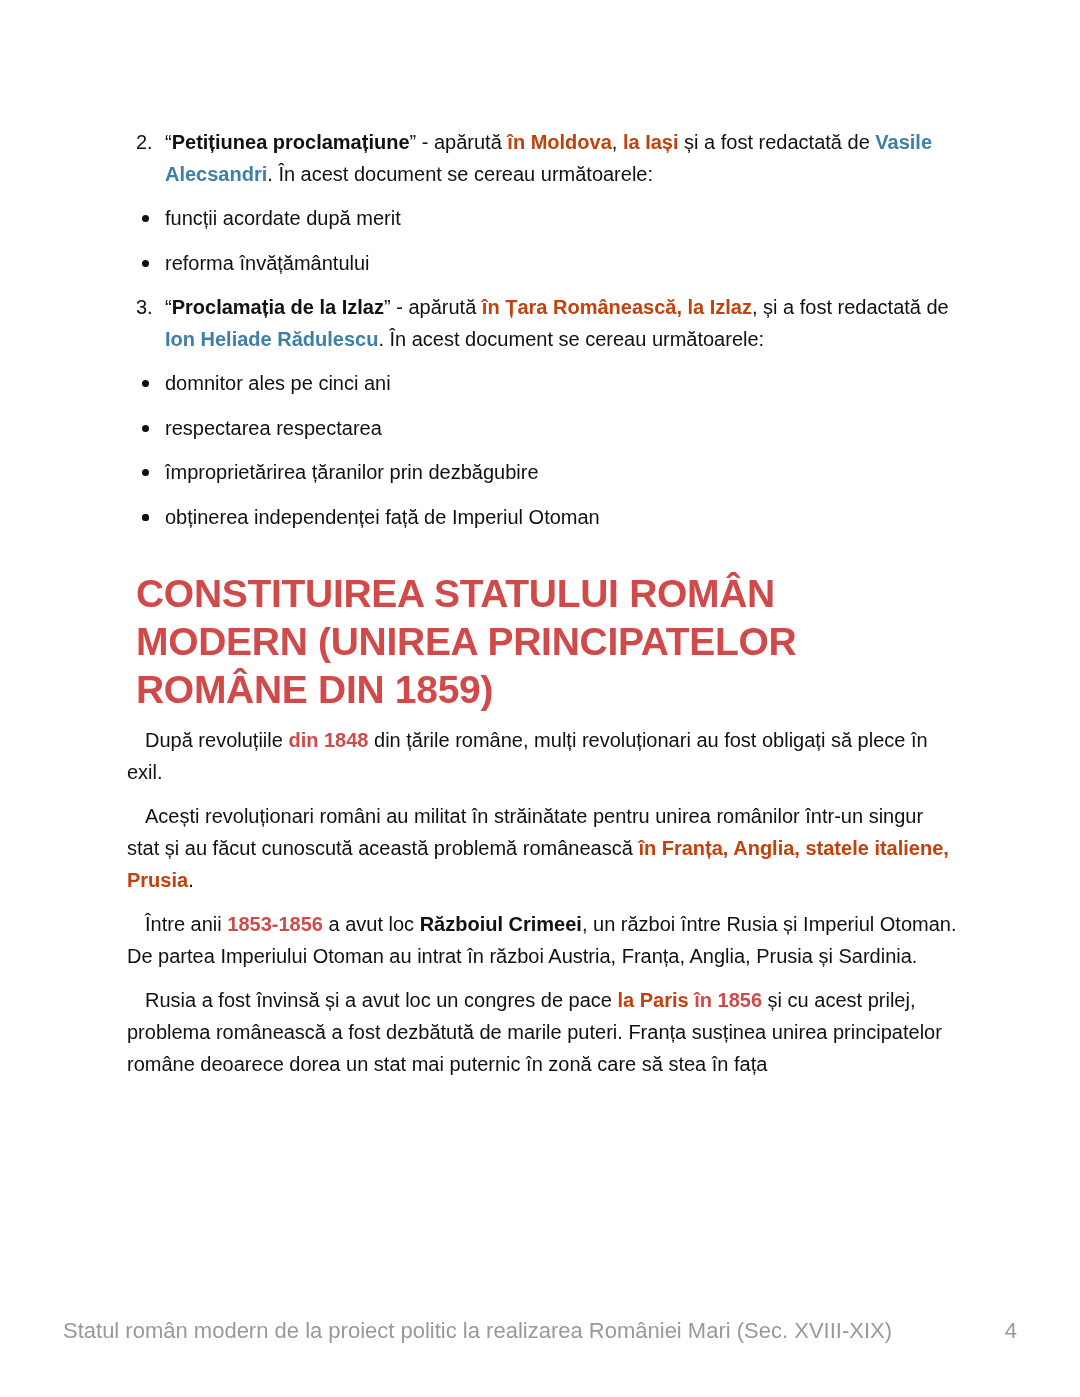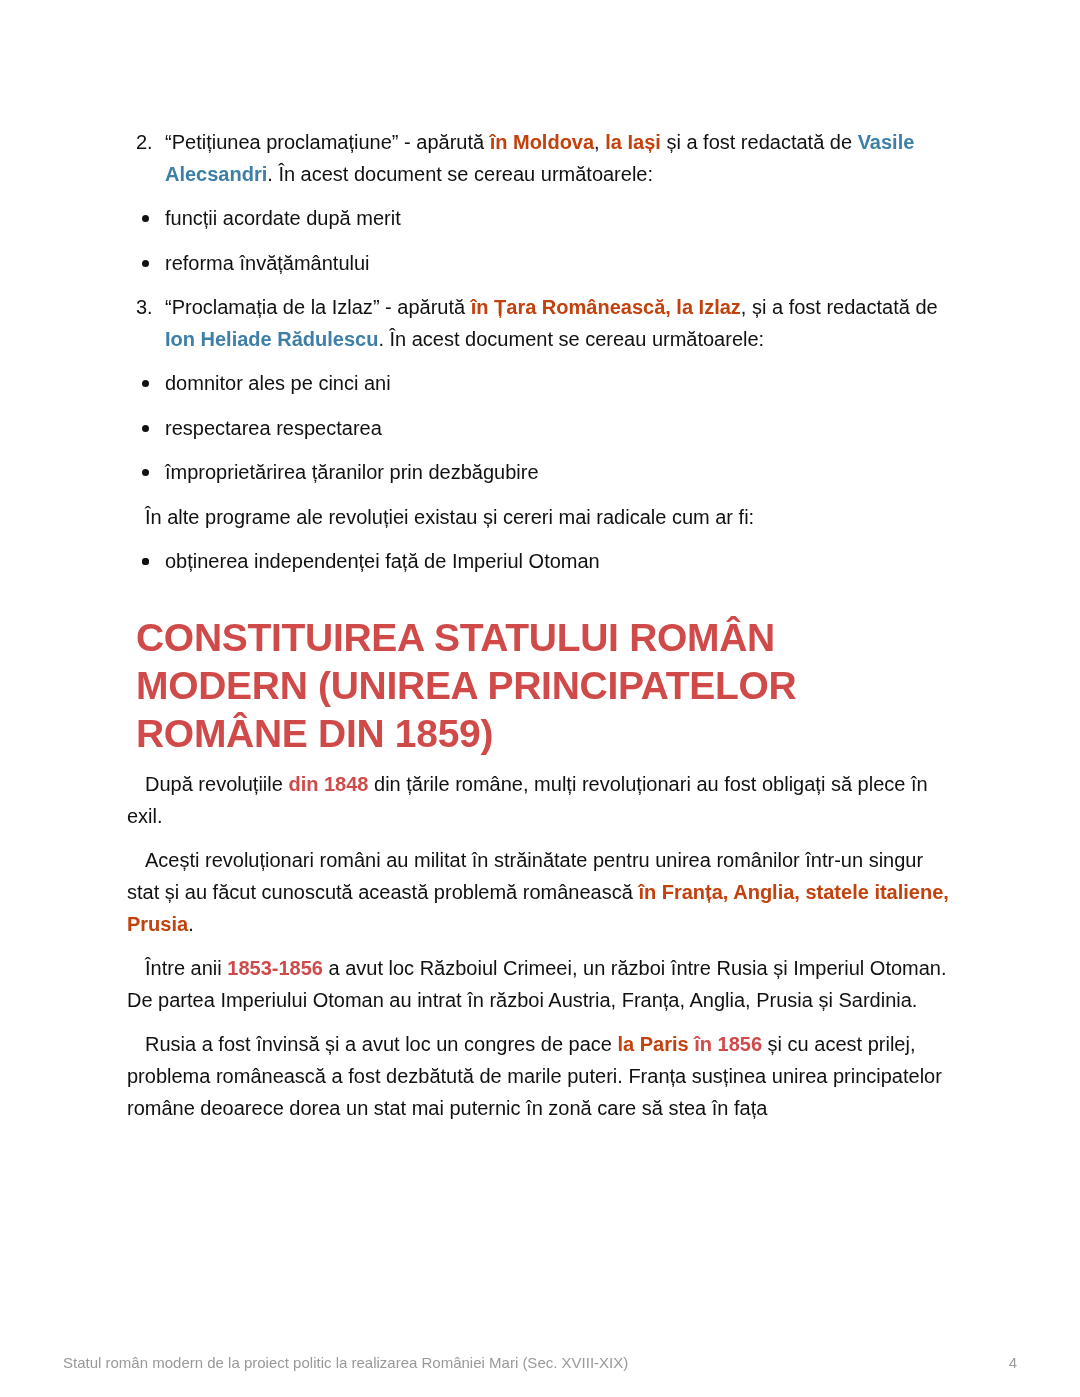--- a/index.html
+++ b/index.html
@@ -7,29 +7,29 @@
     width: 1080px; height: 1397px; position: relative; overflow: hidden;
     font-family: "Liberation Sans", sans-serif; color: #111111;
   }
   .page { position: absolute; left: 127px; top: 126px; width: 830px; font-size: 20px; line-height: 32px; }
   .num-item { position: relative; padding-left: 38px; margin: 0 0 12px 0; }
   .num-item .num { position: absolute; left: 9px; top: 0; }
   .bullet { position: relative; padding-left: 38px; margin: 0 0 12.5px 0; }
   .bullet .dot { position: absolute; left: 15px; top: 13px; width: 7px; height: 7px; border-radius: 50%; background: #111; }
   .para { text-indent: 18px; margin: 0 0 12px 0; }
   .para.plain { padding-left: 18px; text-indent: 0; }
-  b { font-weight: normal; }
+  b { font-weight: bold; }
   .green { color: #c2410c; font-weight: bold; }
   .blue { color: #3d7fa6; font-weight: bold; }
   .red { color: #d04a4a; font-weight: bold; }
   h1 {
     color: #d04a4a; font-size: 39px; line-height: 48px; font-weight: bold;
     margin: 37px 0 10px 9px; letter-spacing: -0.3px;
   }
-  .footer { position: absolute; top: 1354px; left: 63px; right: 63px; font-size: 15px; color: #999999; }
+  .footer { position: absolute; top: 1318px; left: 63px; right: 63px; font-size: 22px; color: #999999; }
   .footer .pg { position: absolute; right: 0; top: 0; }
 </style>
 </head>
 <body>
 
 <div class="page">
 
   <div class="num-item">
     <span class="num">2.</span>
     <span>“</span><b>Petițiunea proclamațiune</b><span>”</span><span> - apărută </span><span class="green">în Moldova</span><span>, </span><span class="green">la Iași</span><span> și a fost redactată de </span><span class="blue">Vasile Alecsandri</span><span>. În acest document se cereau următoarele:</span>
@@ -40,21 +40,20 @@
 
   <div class="num-item">
     <span class="num">3.</span>
     <span>“</span><b>Proclamația de la Izlaz</b><span>”</span><span> - apărută </span><span class="green">în Țara Românească, la Izlaz</span><span>, și a fost redactată de </span><span class="blue">Ion Heliade Rădulescu</span><span>. În acest document se cereau următoarele:</span>
   </div>
 
   <div class="bullet"><span class="dot"></span><span>domnitor ales pe cinci ani</span></div>
   <div class="bullet"><span class="dot"></span><span>respectarea respectarea</span></div>
   <div class="bullet"><span class="dot"></span><span>împroprietărirea țăranilor prin dezbăgubire</span></div>
 
-  <p class="para plain">În alte programe ale revoluției existau și cereri mai radicale cum ar fi:</p>
 
   <div class="bullet"><span class="dot"></span></div>
   <div class="bullet"><span class="dot"></span><span>obținerea independenței față de Imperiul Otoman</span></div>
 
   <h1>CONSTITUIREA STATULUI ROMÂN MODERN (UNIREA PRINCIPATELOR ROMÂNE DIN 1859)</h1>
 
   <p class="para"><span>După revoluțiile </span><span class="red">din 1848</span><span> din țările române, mulți revoluționari au fost obligați să plece în exil.</span></p>
 
   <p class="para"><span>Acești revoluționari români au militat în străinătate pentru unirea românilor într-un singur stat și au făcut cunoscută această problemă românească </span><span class="green">în Franța, Anglia, statele italiene, Prusia</span><span>.</span></p>
 

